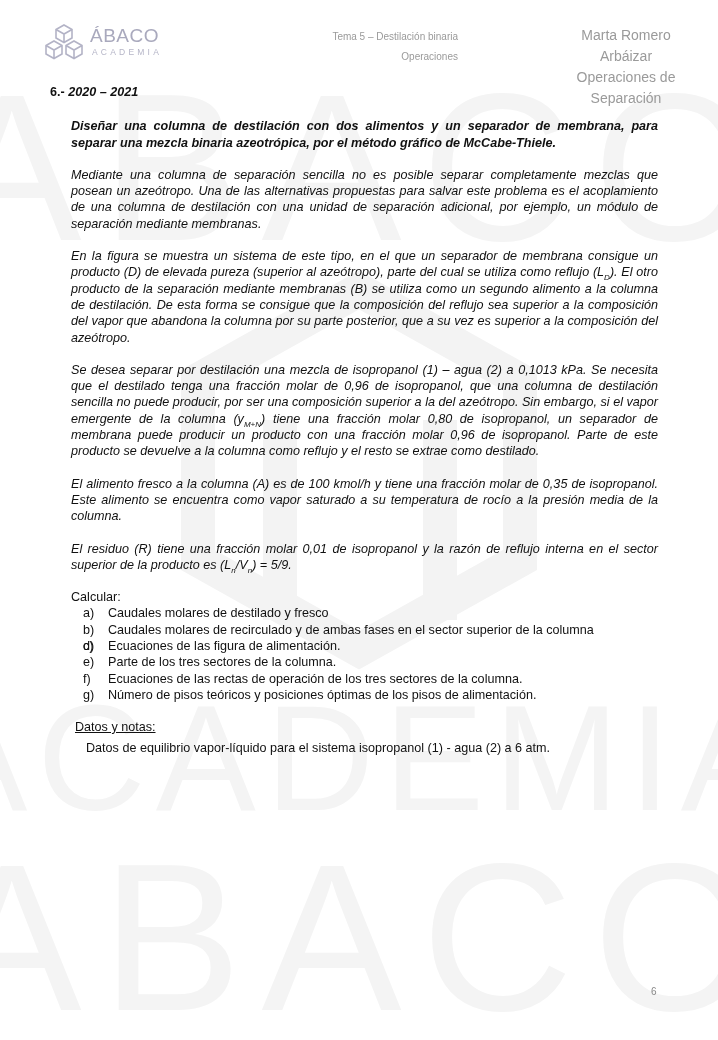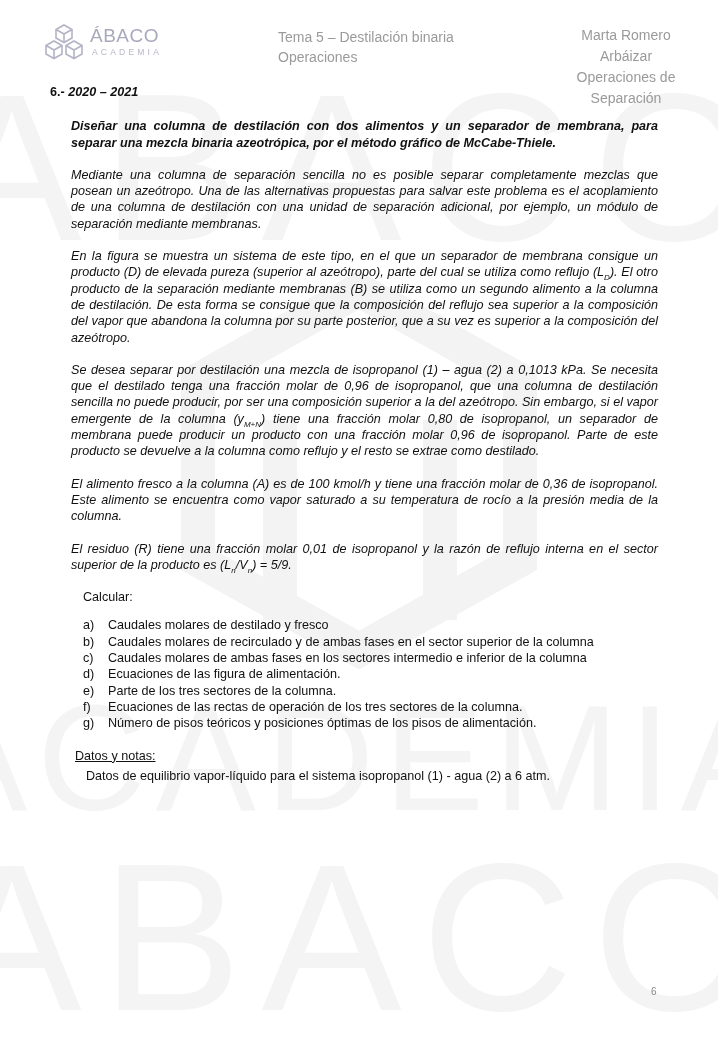--- a/index.html
+++ b/index.html
@@ -6,31 +6,31 @@
   body {
     width: 718px; height: 1040px; background: #ffffff; position: relative; overflow: hidden;
     font-family: "Liberation Sans", sans-serif; color: #111;
   }
   .watermark { position: absolute; left: 0; top: 0; width: 718px; height: 1040px; z-index: 0; pointer-events: none; }
   .header { position: absolute; top: 0; left: 16px; width: 718px; height: 70px; z-index: 1; }
   .logo { position: absolute; left: 26px; top: 22px; width: 125px; height: 40px; }
   .logo-mark { position: absolute; left: 0; top: 0; }
   .logo-word { position: absolute; left: 48px; top: 3px; font-size: 19px; color: #a9a9bd; letter-spacing: 0.5px; }
   .logo-sub { position: absolute; left: 50px; top: 25px; font-size: 8.5px; color: #b5b5c7; letter-spacing: 3.2px; }
-  .hdr-center { position: absolute; left: 262px; top: 27px; width: 180px; text-align: left; font-size: 14px; color: #9a9a9a; line-height: 20px; }
+  .hdr-center { position: absolute; left: 262px; top: 27px; width: 180px; text-align: right; font-size: 10px; color: #9a9a9a; line-height: 20px; }
   .hdr-right { position: absolute; left: 540px; top: 25px; width: 140px; text-align: center; font-size: 14px; color: #9a9a9a; line-height: 21px; }
   .content { position: absolute; left: 50px; top: 84px; width: 608px; z-index: 1;
     font-family: "Liberation Sans Narrow", "Liberation Sans", sans-serif; font-size: 12.6px; line-height: 16.3px; color: #111; }
   .ex-head { font-weight: bold; margin: 0 0 18px 0; }
   .ex-head .years { font-style: italic; }
   .indent { margin-left: 21px; }
   .title { font-weight: bold; font-style: italic; text-align: justify; margin: 0 0 16px 0; }
   p.para { text-align: justify; margin: 14px 0 16px 0; font-style: italic; }
   sub { font-size: 8px; line-height: 0; }
-  .calc-label { margin: 12px; }
+  .calc-label { margin: 0; }
   ol.calc { list-style: none; margin: 0 0 16px 0; padding: 0; }
   ol.calc li { position: relative; padding-left: 37px; }
   ol.calc li .lbl { position: absolute; left: 12px; }
   .datos-label { text-decoration: underline; margin: 4px; }
   .datos-text { margin: 0 0 0 15px; }
   .page-num { position: absolute; left: 651px; top: 986px; font-size: 10px; color: #888; z-index: 1; }
 </style>
 </head>
 <body>
 
@@ -69,27 +69,27 @@
 <div class="content">
   <div class="ex-head">
     <span>6.-</span>
     <span class="years">2020 – 2021</span>
   </div>
   <div class="indent">
     <p class="title">Diseñar una columna de destilación con dos alimentos y un separador de membrana, para separar una mezcla binaria azeotrópica, por el método gráfico de McCabe-Thiele.</p>
     <p class="para">Mediante una columna de separación sencilla no es posible separar completamente mezclas que posean un azeótropo. Una de las alternativas propuestas para salvar este problema es el acoplamiento de una columna de destilación con una unidad de separación adicional, por ejemplo, un módulo de separación mediante membranas.</p>
     <p class="para"><span>En la figura se muestra un sistema de este tipo, en el que un separador de membrana consigue un producto (D) de elevada pureza (superior al azeótropo), parte del cual se utiliza como reflujo (L</span><sub>D</sub><span>). El otro producto de la separación mediante membranas (B) se utiliza como un segundo alimento a la columna de destilación. De esta forma se consigue que la composición del reflujo sea superior a la composición del vapor que abandona la columna por su parte posterior, que a su vez es superior a la composición del azeótropo.</span></p>
     <p class="para"><span>Se desea separar por destilación una mezcla de isopropanol (1) – agua (2) a 0,1013 kPa. Se necesita que el destilado tenga una fracción molar de 0,96 de isopropanol, que una columna de destilación sencilla no puede producir, por ser una composición superior a la del azeótropo. Sin embargo, si el vapor emergente de la columna (y</span><sub>M+N</sub><span>) tiene una fracción molar 0,80 de isopropanol, un separador de membrana puede producir un producto con una fracción molar 0,96 de isopropanol. Parte de este producto se devuelve a la columna como reflujo y el resto se extrae como destilado.</span></p>
-    <p class="para">El alimento fresco a la columna (A) es de 100 kmol/h y tiene una fracción molar de 0,36 de isopropanol. Este alimento se encuentra como vapor saturado a su temperatura de rocío a la presión media de la columna.</p>
+    <p class="para">El alimento fresco a la columna (A) es de 100 kmol/h y tiene una fracción molar de 0,35 de isopropanol. Este alimento se encuentra como vapor saturado a su temperatura de rocío a la presión media de la columna.</p>
     <p class="para"><span>El residuo (R) tiene una fracción molar 0,01 de isopropanol y la razón de reflujo interna en el sector superior de la producto es (L</span><sub>n</sub><span>/V</span><sub>n</sub><span>) = 5/9.</span></p>
     <p class="calc-label">Calcular:</p>
     <ol class="calc">
       <li><span class="lbl">a)</span><span>Caudales molares de destilado y fresco</span></li>
       <li><span class="lbl">b)</span><span>Caudales molares de recirculado y de ambas fases en el sector superior de la columna</span></li>
-      <li><span class="lbl">c)</span><span>Caudales molares de ambas fases en los sectores intermedio e inferior de la columna</span></li>
+      <li><span class="lbl">c)</span></li>
       <li><span class="lbl">d)</span><span>Ecuaciones de las figura de alimentación.</span></li>
       <li><span class="lbl">e)</span><span>Parte de los tres sectores de la columna.</span></li>
       <li><span class="lbl">f)</span><span>Ecuaciones de las rectas de operación de los tres sectores de la columna.</span></li>
       <li><span class="lbl">g)</span><span>Número de pisos teóricos y posiciones óptimas de los pisos de alimentación.</span></li>
     </ol>
     <p class="datos-label">Datos y notas:</p>
     <p class="datos-text">Datos de equilibrio vapor-líquido para el sistema isopropanol (1) - agua (2) a 6 atm.</p>
   </div>
 </div>
 

